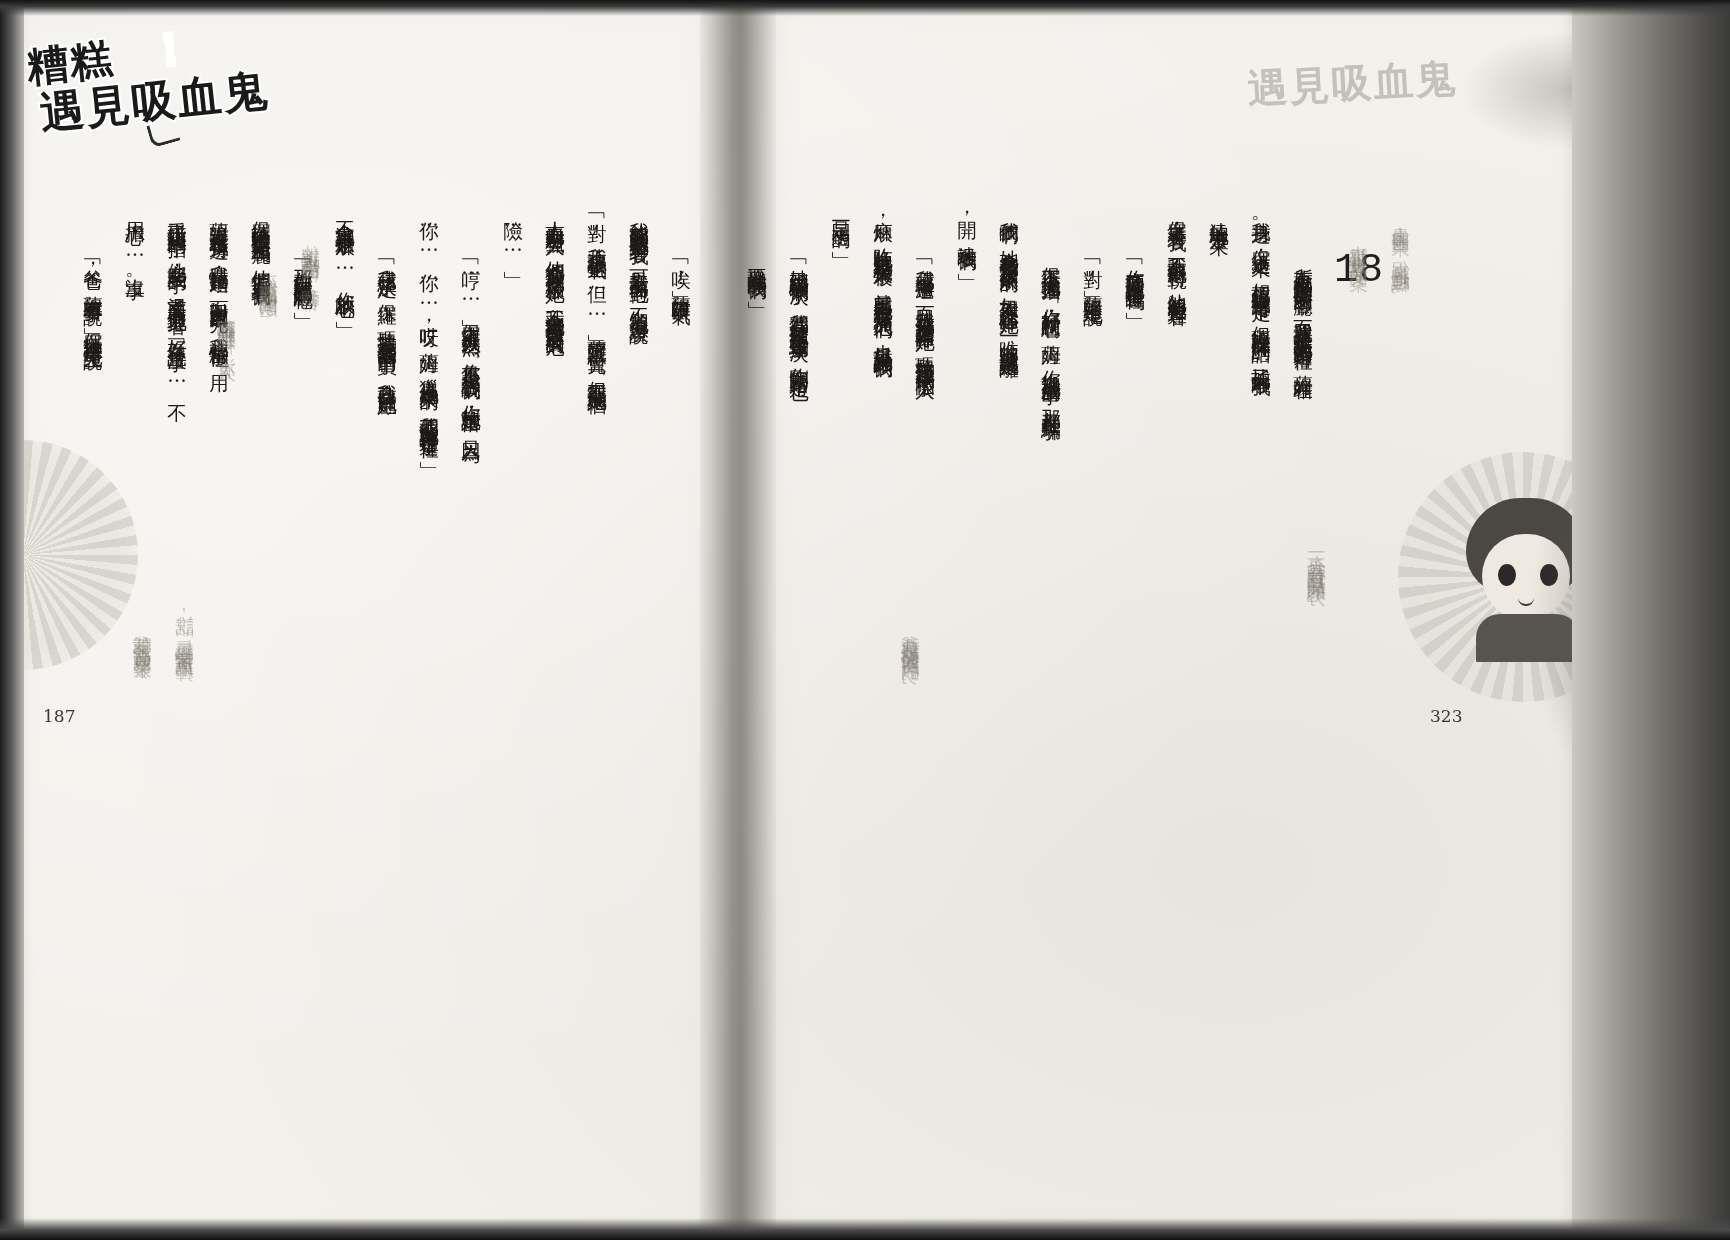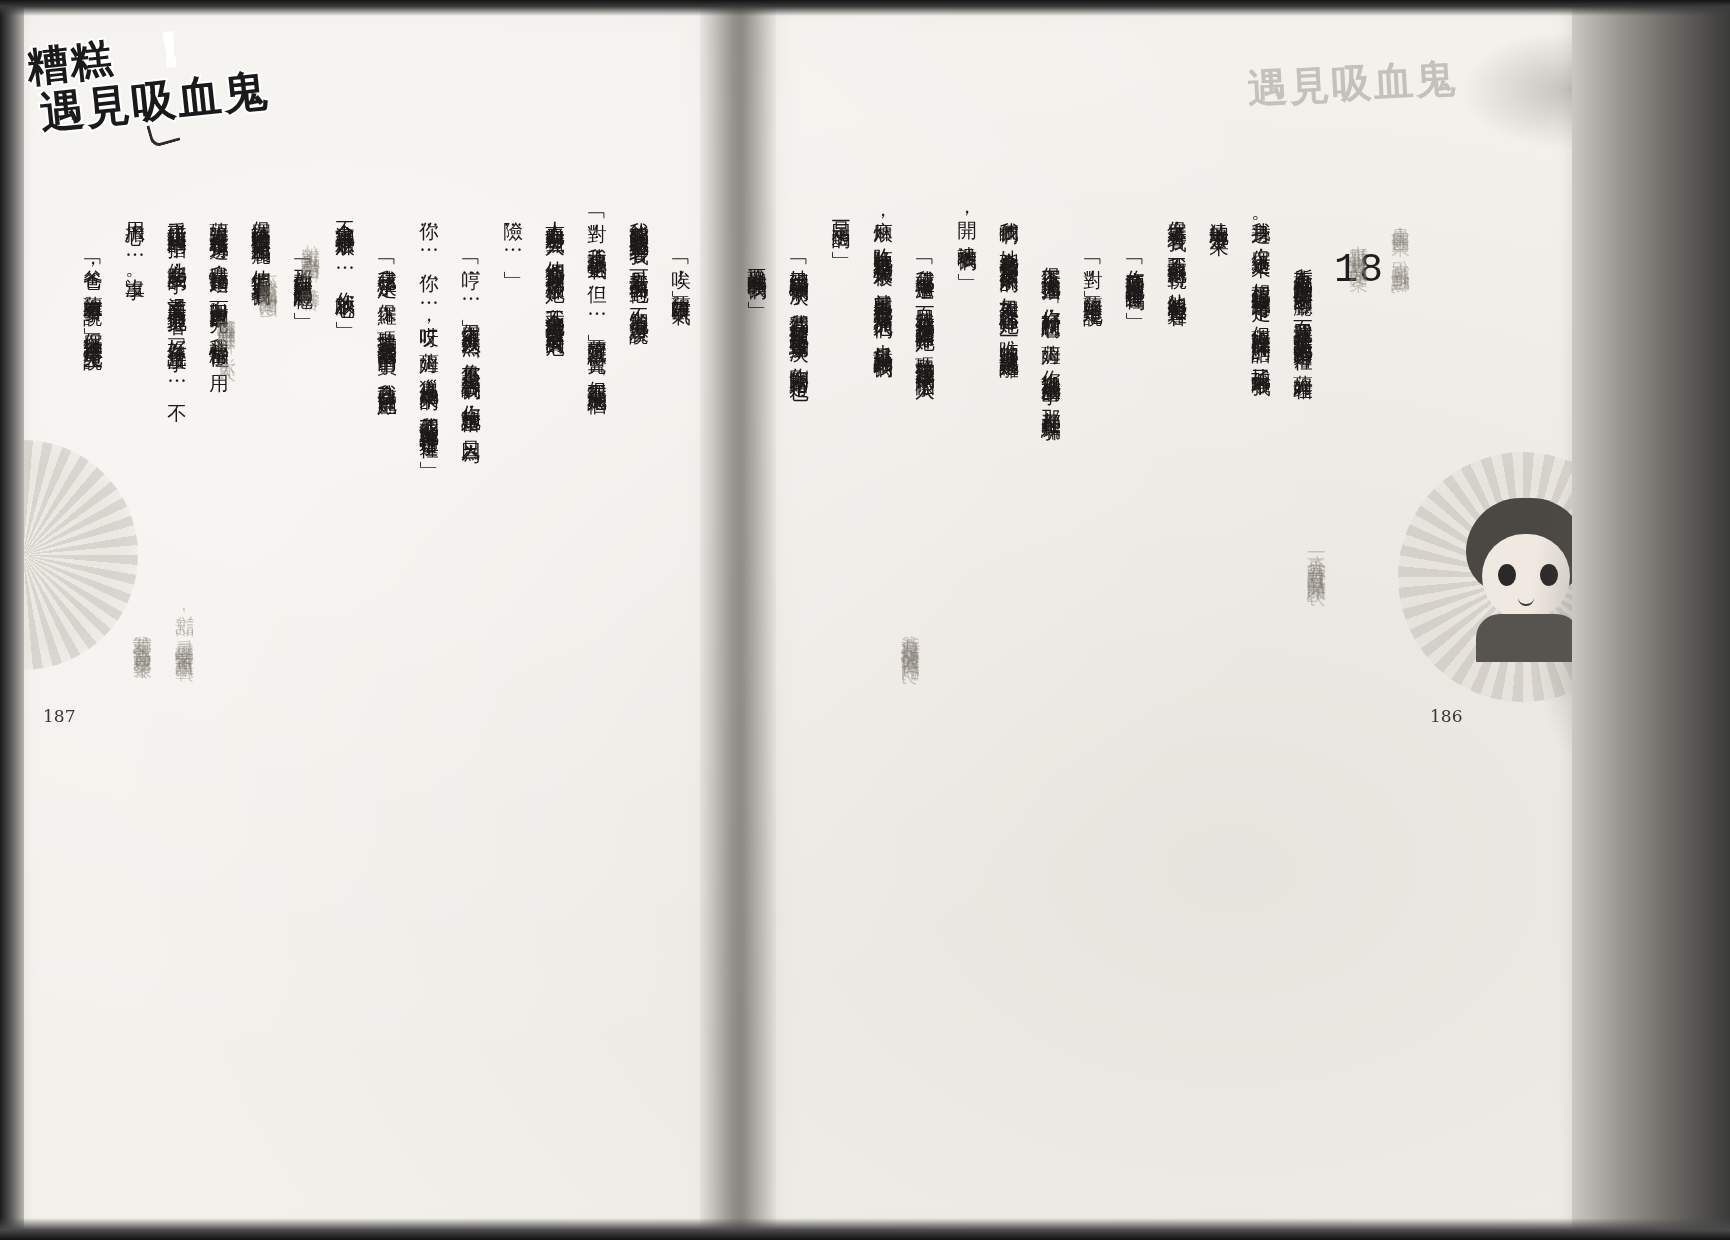--- a/index.html
+++ b/index.html
@@ -233,21 +233,21 @@
   <div class="logo">
     <div class="row1">糟糕</div>
     <div class="bang">！</div>
     <div class="row2">遇見吸血鬼</div>
     <div class="tick"></div>
   </div>
 
   <div class="ghost-title">遇見吸血鬼</div>
 
   <div class="chapnum" style="left:1334px; top:248px;">18</div>
-  <div class="pagenum" style="left:1430px; top:706px;">186</div>
+  <div class="pagenum" style="left:1430px; top:706px;">323</div>
 
   <div class="col" style="position:absolute; left:1282px; top:252px; height:820px;">所有人都聚集到坤德斯家的客廳，而我選擇坐在遠離其他人的角落裡，薩姆站在</div>
   <div class="col" style="position:absolute; left:1240px; top:206px; height:866px;">我身邊。保羅走過來，想把薩姆從我身邊帶走，但薩姆沒聽保羅的話，找了個離我不</div>
   <div class="col" style="position:absolute; left:1198px; top:206px; height:360px;">遠的地方坐了下來。</div>
   <div class="col" style="position:absolute; left:1156px; top:206px; height:500px;">保羅看了看我，我不敢跟他對視，他的臉色很難看。</div>
   <div class="col" style="position:absolute; left:1114px; top:252px; height:300px;">「你真的要讓她留在這裡嗎？」</div>
   <div class="col" style="position:absolute; left:1072px; top:252px; height:250px;">「對！」薩姆堅定地說。</div>
   <div class="col" style="position:absolute; left:1030px; top:252px; height:820px;">保羅不滿地搖搖頭，「你好好想想啊，薩姆！你也知道她做的事，那都是在欺騙</div>
   <div class="col" style="position:absolute; left:988px;  top:206px; height:866px;">我們啊！她會為我們帶來很多麻煩的！如果你不忍心除掉她，唯一的辦法就是讓她離</div>
   <div class="col" style="position:absolute; left:946px;  top:206px; height:250px;">開，遠離我們！」</div>

